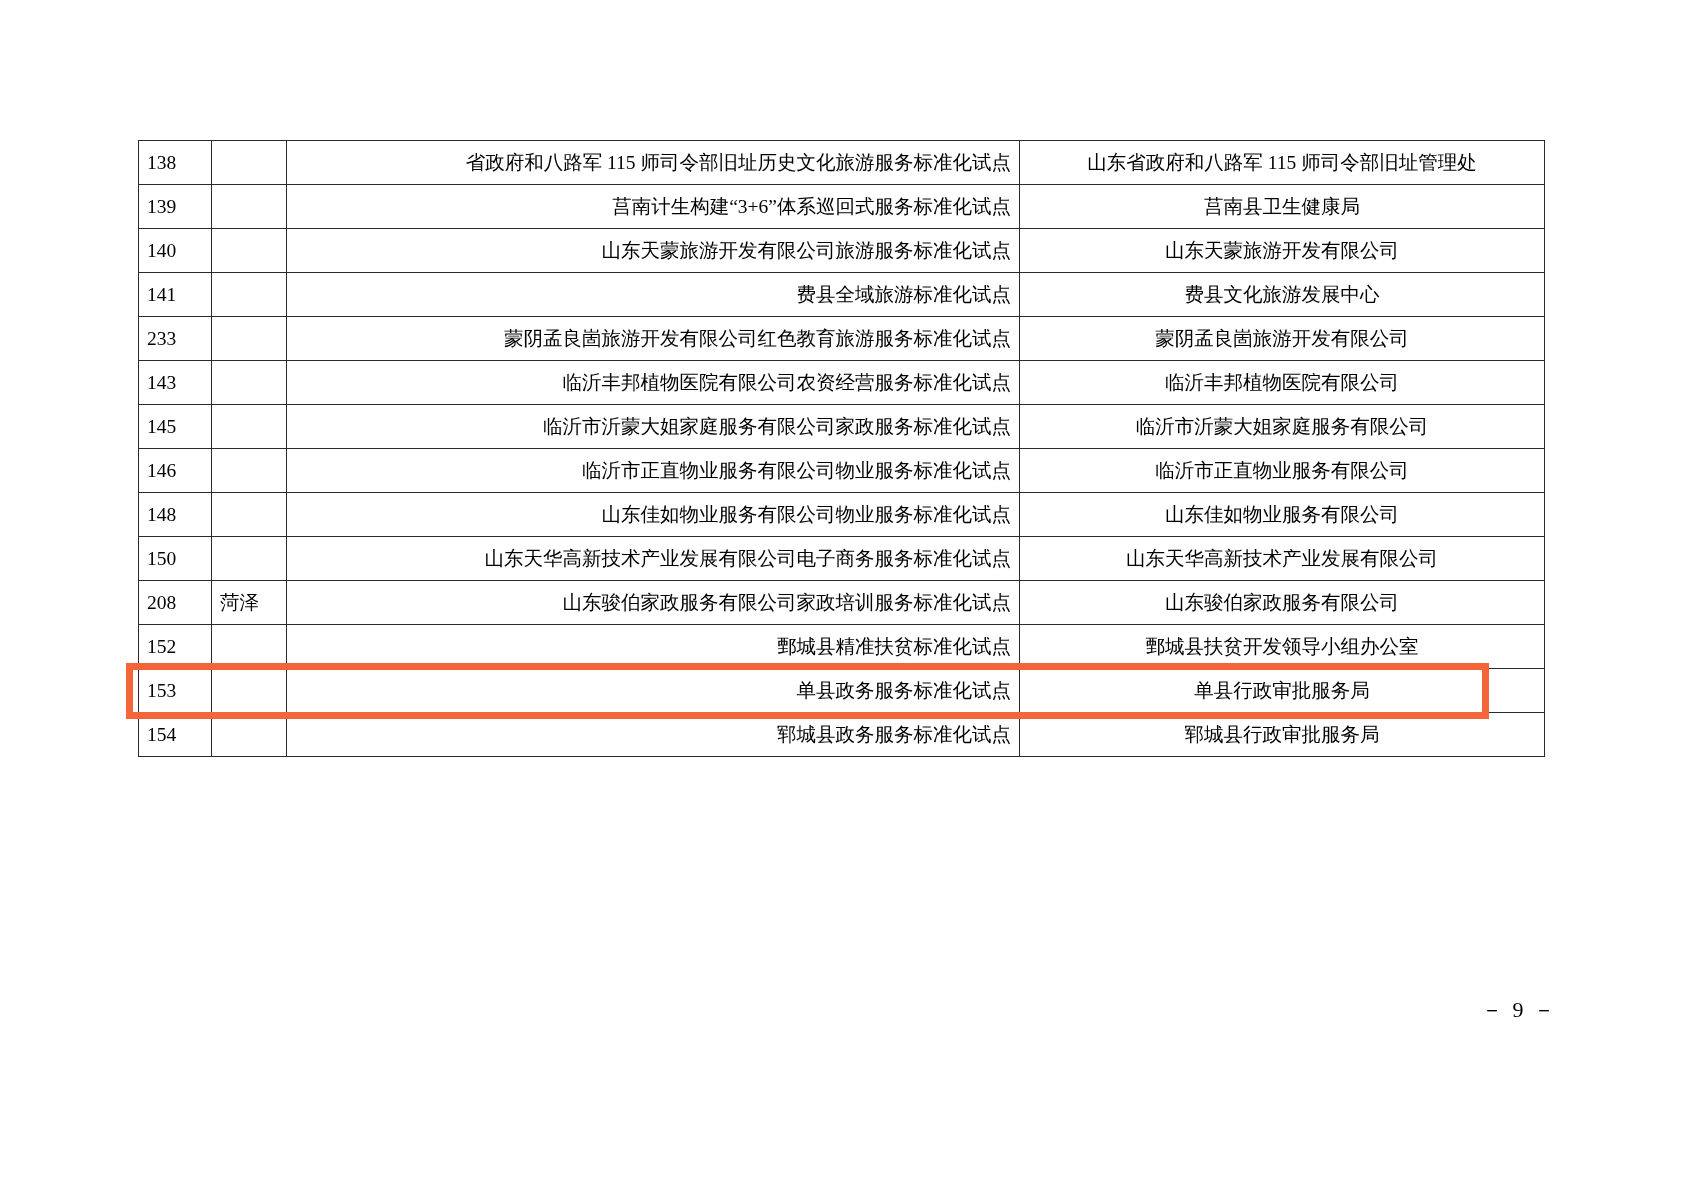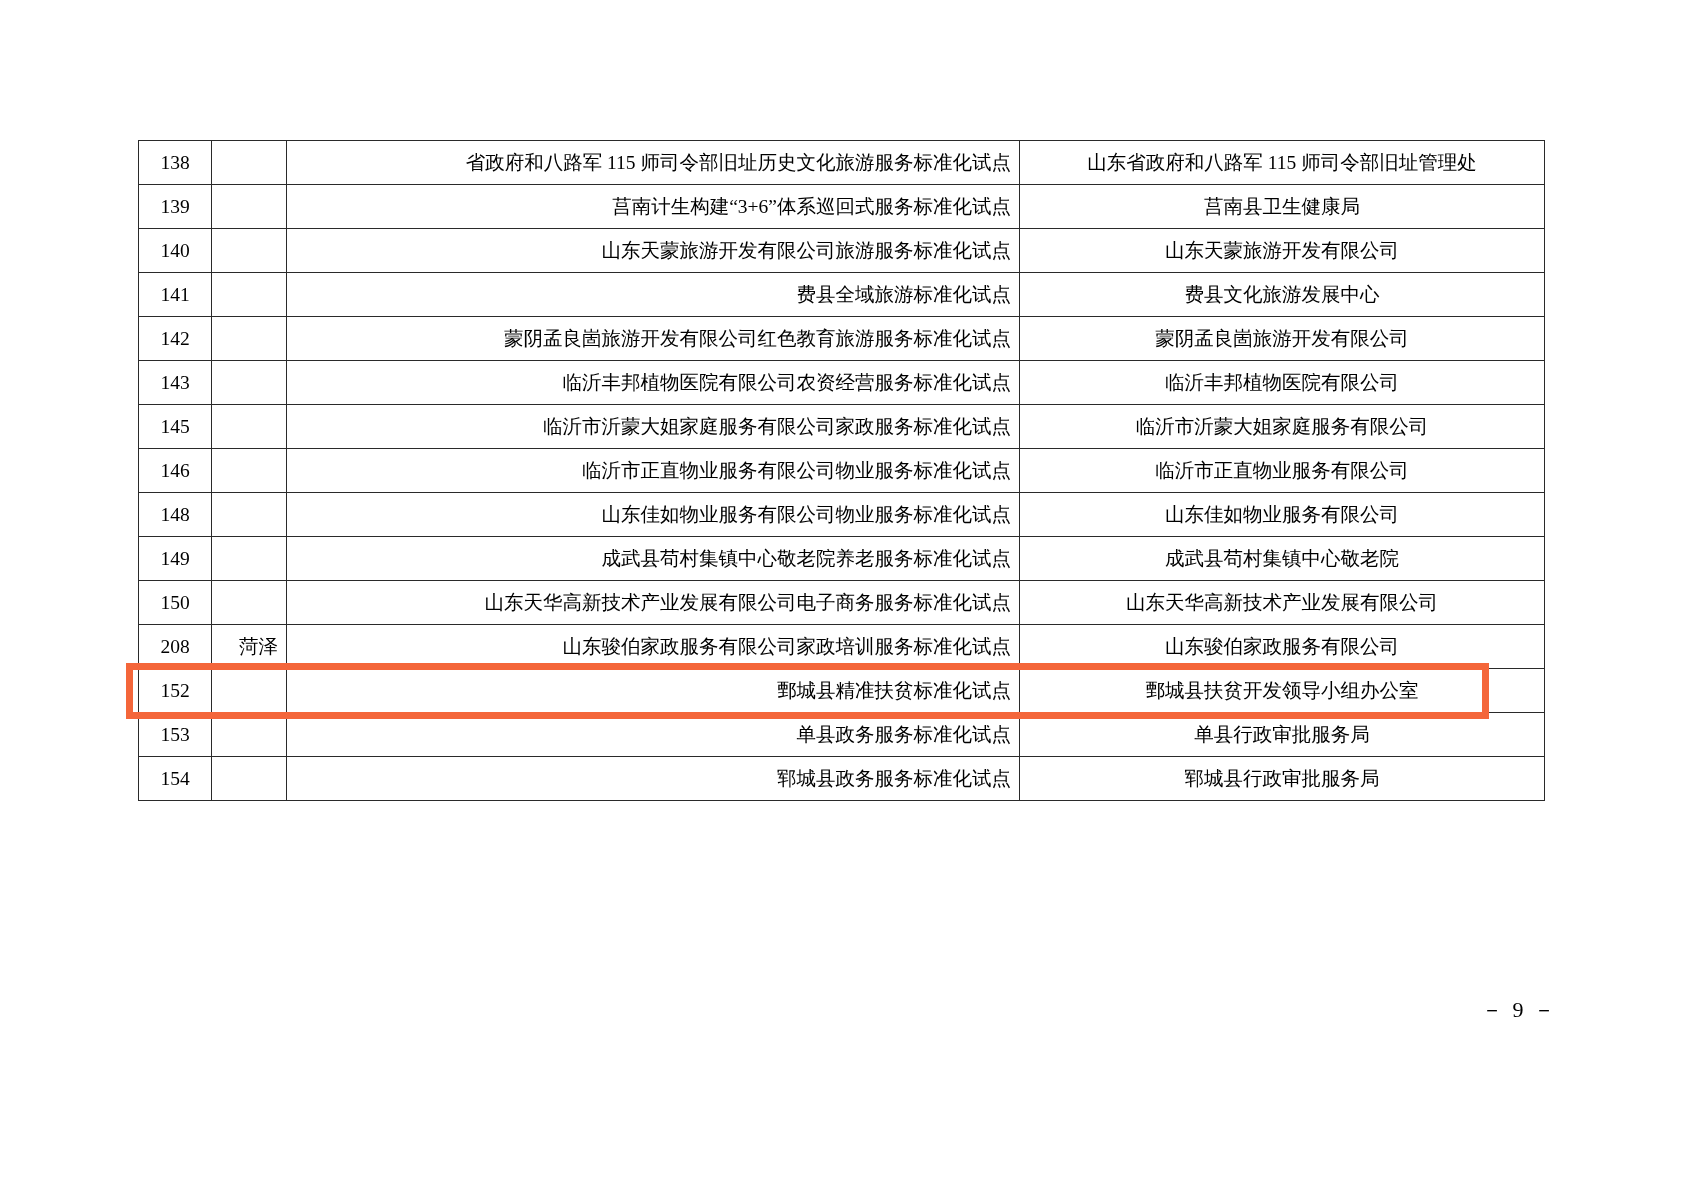--- a/index.html
+++ b/index.html
@@ -35,25 +35,24 @@
     height: 43px;
     padding: 0 8px;
     font-size: 19.5px;
     line-height: 1.2;
     vertical-align: middle;
     white-space: nowrap;
     overflow: hidden;
   }
   .col-no {
     width: 56px;
-    text-align: center;
   }
   .col-region {
     width: 58px;
-    text-align: right;
+    text-align: left;
     font-size: 19px;
   }
   .col-name {
     width: 716px;
     text-align: right;
     padding-left: 14px;
   }
   .col-org {
     width: 508px;
     text-align: center;
@@ -103,21 +102,21 @@
         <td class="col-name">山东天蒙旅游开发有限公司旅游服务标准化试点</td>
         <td class="col-org">山东天蒙旅游开发有限公司</td>
       </tr>
       <tr>
         <td class="col-no">141</td>
         <td class="col-region"></td>
         <td class="col-name">费县全域旅游标准化试点</td>
         <td class="col-org">费县文化旅游发展中心</td>
       </tr>
       <tr>
-        <td class="col-no">142</td>
+        <td class="col-no">233</td>
         <td class="col-region"></td>
         <td class="col-name">蒙阴孟良崮旅游开发有限公司红色教育旅游服务标准化试点</td>
         <td class="col-org">蒙阴孟良崮旅游开发有限公司</td>
       </tr>
       <tr>
         <td class="col-no">143</td>
         <td class="col-region"></td>
         <td class="col-name">临沂丰邦植物医院有限公司农资经营服务标准化试点</td>
         <td class="col-org">临沂丰邦植物医院有限公司</td>
       </tr>
@@ -131,26 +130,20 @@
         <td class="col-no">146</td>
         <td class="col-region"></td>
         <td class="col-name">临沂市正直物业服务有限公司物业服务标准化试点</td>
         <td class="col-org">临沂市正直物业服务有限公司</td>
       </tr>
       <tr>
         <td class="col-no">148</td>
         <td class="col-region"></td>
         <td class="col-name">山东佳如物业服务有限公司物业服务标准化试点</td>
         <td class="col-org">山东佳如物业服务有限公司</td>
-      </tr>
-      <tr>
-        <td class="col-no">149</td>
-        <td class="col-region"></td>
-        <td class="col-name">成武县苟村集镇中心敬老院养老服务标准化试点</td>
-        <td class="col-org">成武县苟村集镇中心敬老院</td>
       </tr>
       <tr>
         <td class="col-no">150</td>
         <td class="col-region"></td>
         <td class="col-name">山东天华高新技术产业发展有限公司电子商务服务标准化试点</td>
         <td class="col-org">山东天华高新技术产业发展有限公司</td>
       </tr>
       <tr>
         <td class="col-no">208</td>
         <td class="col-region">菏泽</td>

